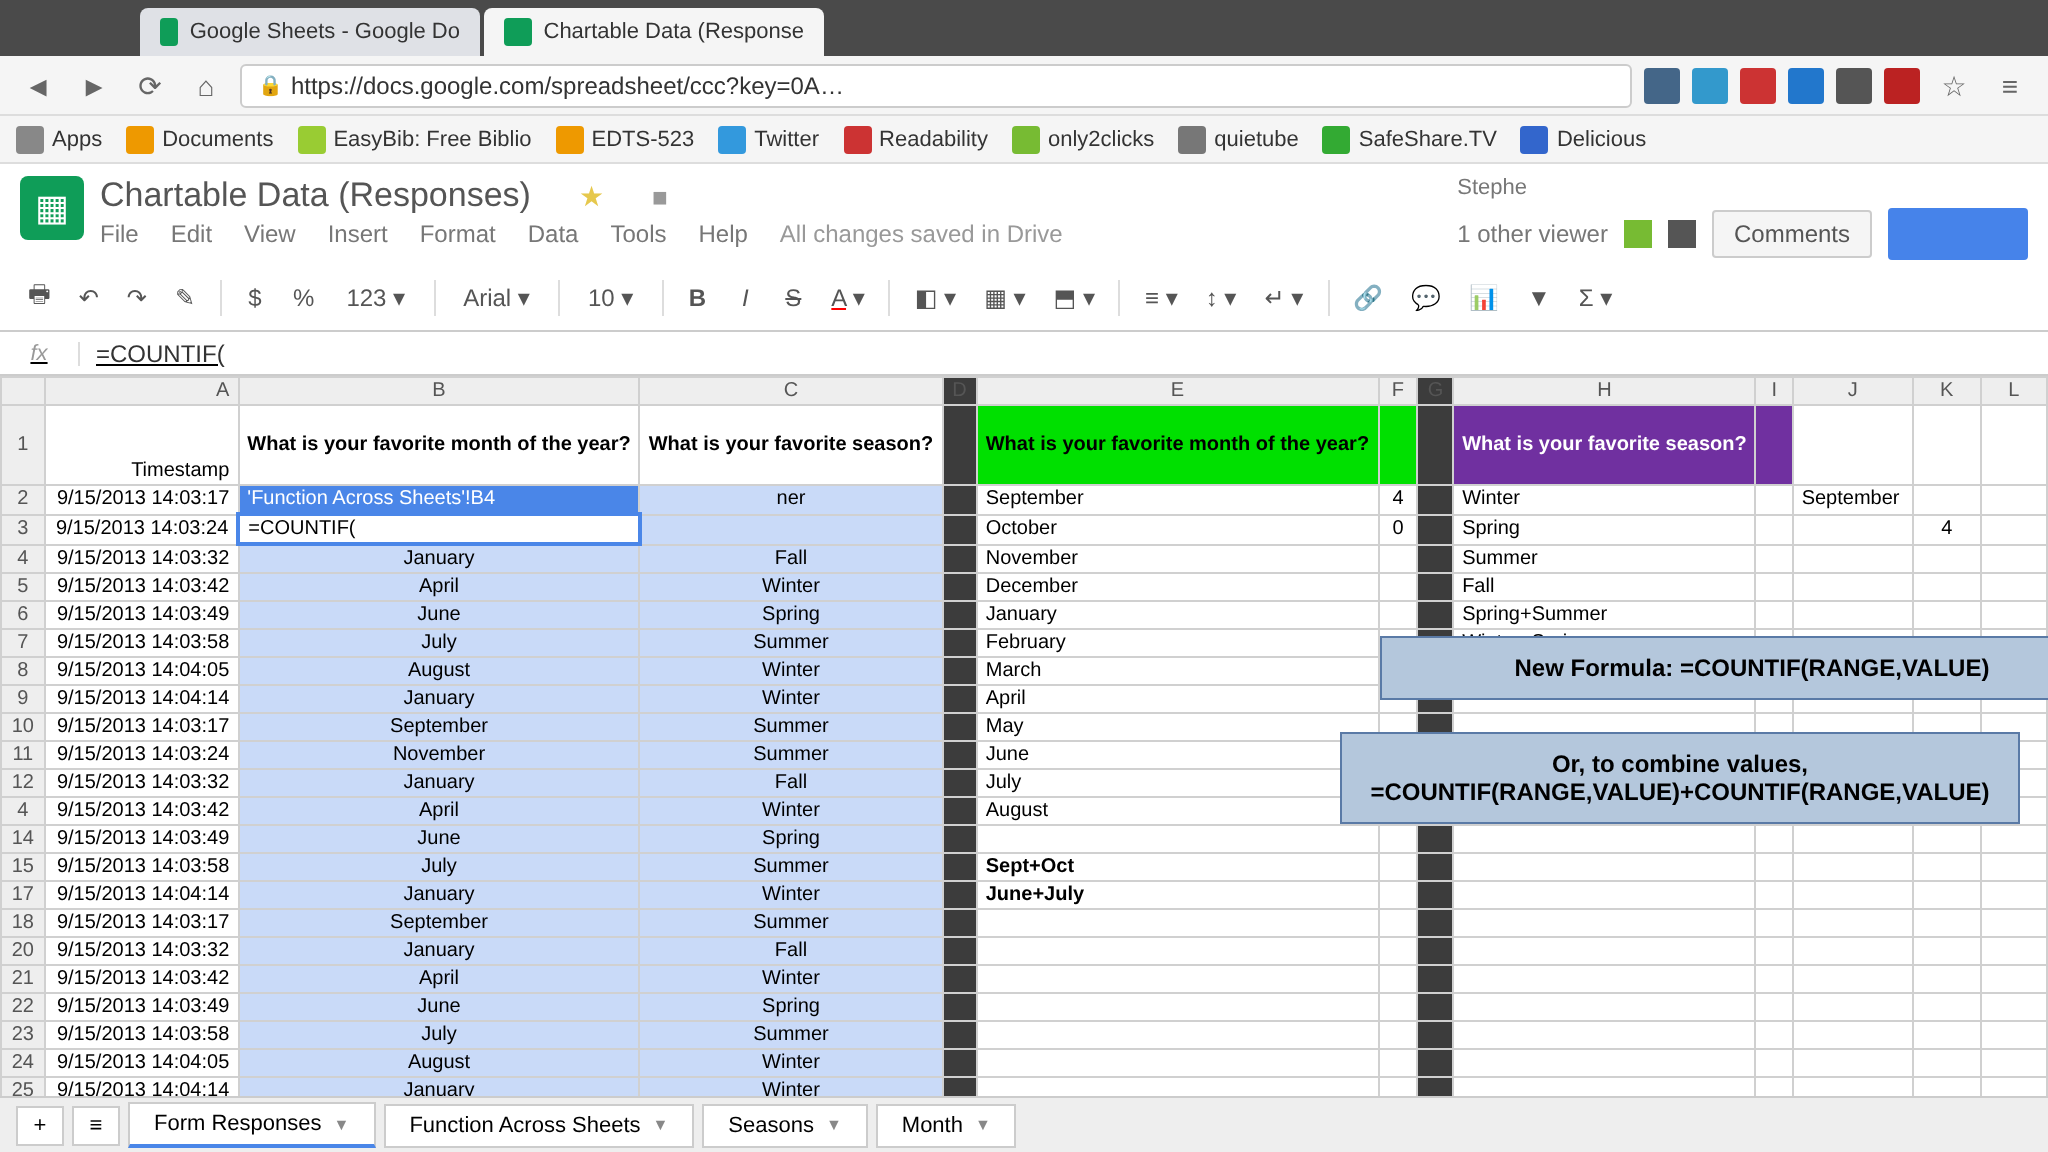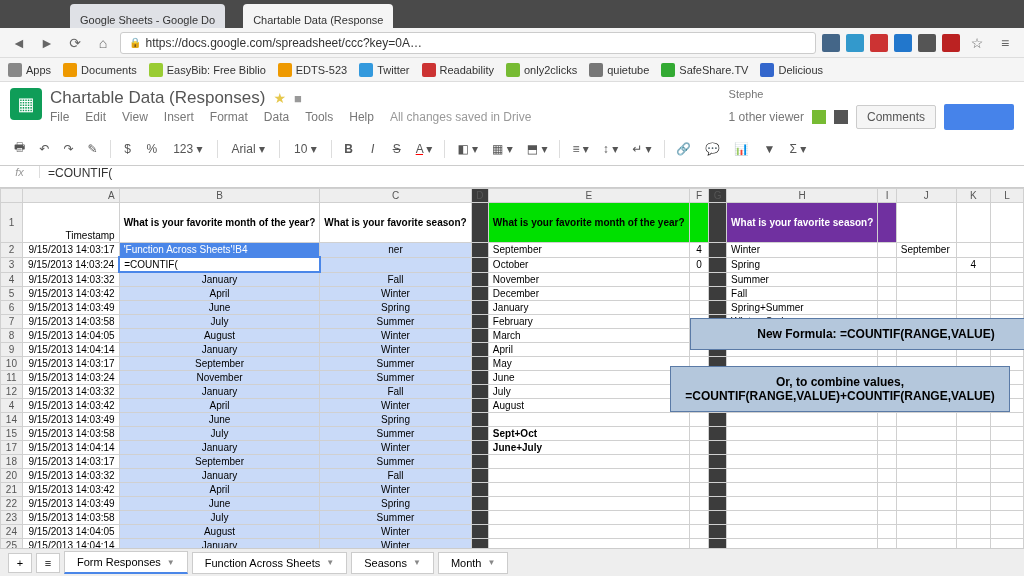--- a/index.html
+++ b/index.html
@@ -1,55 +1,55 @@
 <!DOCTYPE html>
 <html><head>
 <meta charset="utf-8">
 <style>
 * { margin: 0; padding: 0; box-sizing: border-box; font-family: Arial, sans-serif; }
 body { width: 1024px; height: 576px; overflow: hidden; background: #fff; font-size: 11px; }
 
 
 .browser-top { background: #4a4a4a; height: 28px; display: flex; align-items: flex-end; padding-left: 70px; }
-.browser-tab { background: #dfe1e6; height: 24px; padding: 4px 10px; margin-right: 18px; border-radius: 4px 4px 0 0; display: flex; align-items: center; gap: 6px; font-size: 11px; color: #333; max-width: 170px; overflow: hidden; white-space: nowrap; flex-direction: column; }
+.browser-tab { background: #dfe1e6; height: 24px; padding: 4px 10px; margin-right: 2px; border-radius: 4px 4px 0 0; display: flex; align-items: center; gap: 6px; font-size: 11px; color: #333; max-width: 170px; overflow: hidden; white-space: nowrap; }
 .browser-tab.active { background: #f5f5f5; }
 .tab-icon { width: 14px; height: 14px; background: #0f9d58; border-radius: 2px; }
 .tab-icon.sheets { background: #0f9d58; }
 .browser-url-bar { background: #f5f5f5; height: 30px; display: flex; align-items: center; padding: 0 8px; gap: 6px; border-bottom: 1px solid #ddd; }
 .nav-btn { width: 22px; height: 22px; color: #666; font-size: 14px; text-align: center; line-height: 22px; cursor: pointer; }
 .url-field { flex: 1; background: #fff; border: 1px solid #ccc; border-radius: 3px; height: 22px; padding: 0 8px; font-size: 12px; color: #333; display: flex; align-items: center; }
 .lock-icon { color: #0a8043; margin-right: 4px; font-size: 10px; }
 .ext-icon { width: 18px; height: 18px; border-radius: 2px; }
 .bookmarks-bar { background: #f5f5f5; height: 24px; display: flex; align-items: center; padding: 0 8px; gap: 12px; font-size: 11px; color: #333; border-bottom: 1px solid #ddd; }
 .bookmark { display: flex; align-items: center; gap: 4px; cursor: pointer; }
 .bm-icon { width: 14px; height: 14px; border-radius: 2px; }
 
 
 .sheets-header { display: flex; padding: 6px 10px 2px; align-items: flex-start; }
 .sheets-logo { width: 32px; height: 32px; background: #0f9d58; border-radius: 4px; margin-right: 8px; display:flex; align-items:center; justify-content:center; color:#fff; font-size:18px; }
 .doc-info { flex: 1; }
-.doc-title { font-size: 17px; color: #555; display: flex; align-items: center; gap: 8px; }
+.doc-title { font-size: 17px; color: #555; display: flex; align-items: center; gap: 24px; }
 .star { color: #e6c84d; font-size: 14px; }
 .folder-ic { color: #999; font-size: 13px; }
 .menu-bar { display: flex; gap: 16px; color: #777; font-size: 12px; margin-top: 2px; }
 .menu-item { cursor: pointer; }
 .menu-status { color: #999; }
 .header-right { display: flex; align-items: center; gap: 10px; font-size: 12px; color: #555; }
 .viewer-badge { color: #777; }
 .comments-btn { background: #f5f5f5; border: 1px solid #ccc; padding: 4px 10px; border-radius: 2px; cursor: pointer; }
 .share-btn { width: 70px; height: 26px; background: #4683ea; border-radius: 2px; }
 
 
 .toolbar { display: flex; align-items: center; padding: 4px 10px; border-bottom: 1px solid #ccc; gap: 6px; color: #555; font-size: 12px; }
 .tb-btn { padding: 2px 4px; cursor: pointer; min-width: 18px; text-align: center; }
 .tb-sep { width: 1px; height: 18px; background: #ddd; margin: 0 2px; }
 .tb-select { padding: 2px 6px; }
 
 
-.formula-bar { display: flex; align-items: flex-start; border-bottom: 1px solid #ccc; height: 22px; }
+.formula-bar { display: flex; align-items: center; border-bottom: 1px solid #ccc; height: 22px; text-decoration: underline; }
 .fx-label { width: 40px; text-align: center; color: #999; font-style: italic; border-right: 1px solid #ddd; font-size: 11px; }
 .fx-input { flex: 1; padding: 0 8px; font-size: 12px; color: #333; }
 
 
 .grid-wrap { position: relative; overflow: hidden; height: 390px; }
 .grid { border-collapse: collapse; font-size: 10px; }
 .grid th, .grid td { border: 1px solid #d0d0d0; padding: 1px 4px; height: 14px; white-space: nowrap; overflow: hidden; }
 .row-hdr { background: #eee; text-align: center; width: 30px; color: #555; font-weight: normal; }
 .col-hdr { background: #eee; text-align: center; color: #555; font-weight: normal; height: 18px; }
 .corner { background: #eee; width: 30px; }

